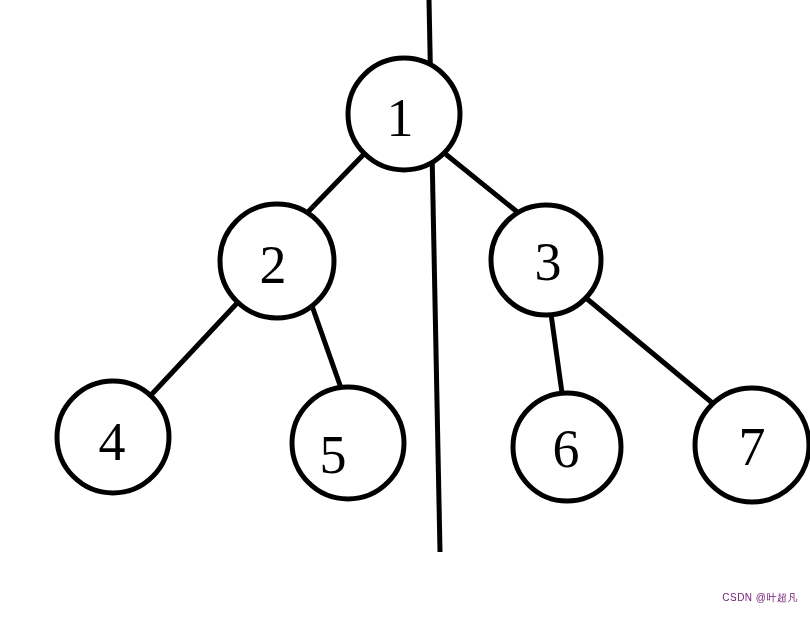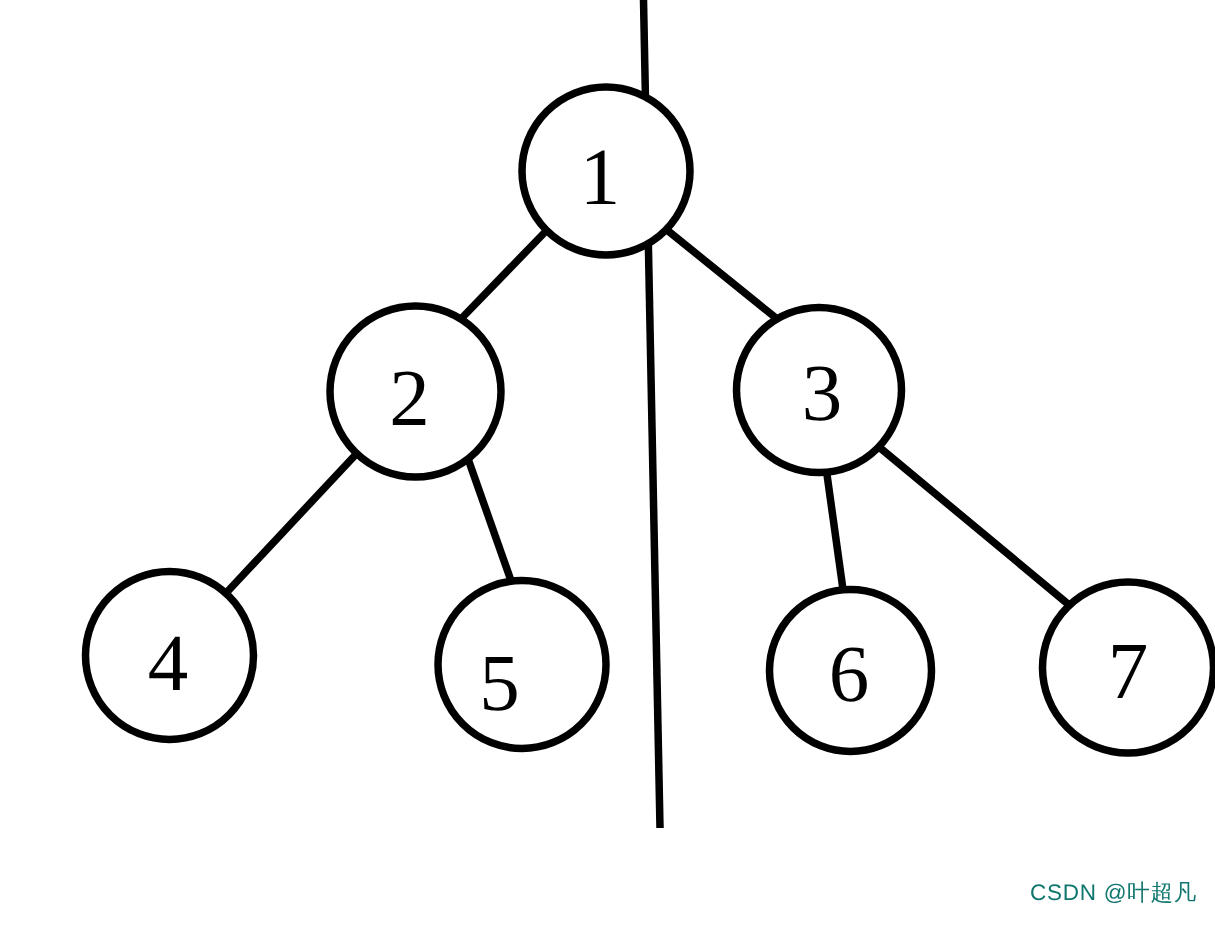--- a/index.html
+++ b/index.html
@@ -48,22 +48,22 @@
     fill: #000000;
     text-anchor: middle;
     dominant-baseline: central;
     user-select: none;
   }
   .watermark {
     position: absolute;
     right: 12px;
     bottom: 12px;
     font-family: "Liberation Sans", sans-serif;
-    font-size: 15px;
-    color: #0f766e;
+    font-size: 10px;
+    color: #701a75;
     letter-spacing: 0.5px;
     white-space: nowrap;
     user-select: none;
   }
 </style>
 </head>
 <body>
 
 <div id="canvas">
 

